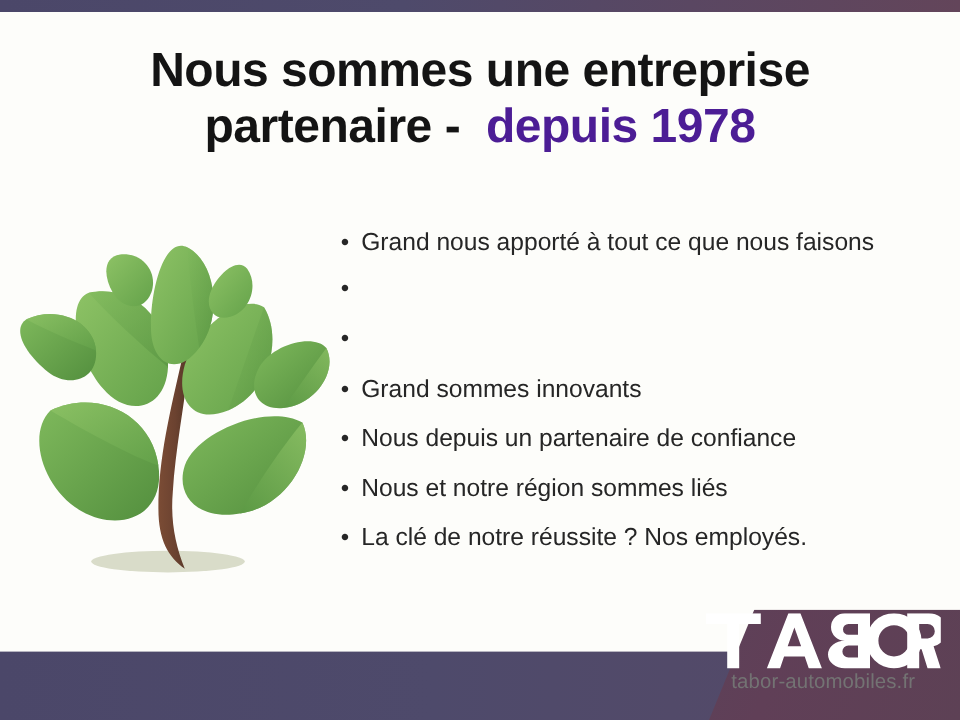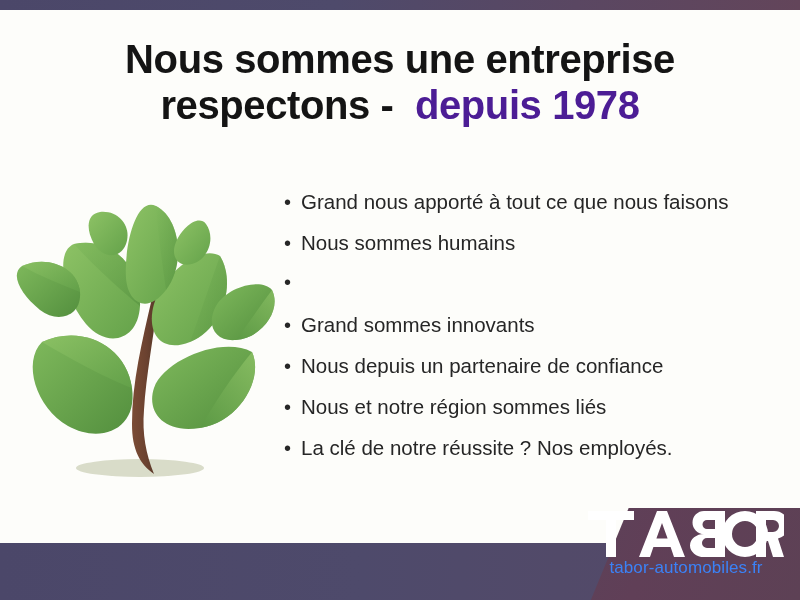--- a/index.html
+++ b/index.html
@@ -130,37 +130,37 @@
   }
   .logo-mark {
     display: block;
     width: 196px;
     height: 46px;
   }
   .logo-tagline {
     display: block;
     margin-top: 1px;
     font-size: 17px;
-    color: #3b82f6;
+    color: #737373;
     letter-spacing: 0.1px;
     white-space: nowrap;
   }
 </style>
 </head>
 <body>
 
 <div class="slide">
 
   <div class="bar-top"></div>
   <div class="bar-bottom"></div>
   <div class="logo-panel"></div>
 
   <div class="title-block">
     <span class="title-line">Nous sommes une entreprise</span>
-    <span class="title-line"><span>respectons</span><span class="title-dash">&nbsp;</span><span class="title-dash">-</span><span class="title-dash">&nbsp;&nbsp;</span><span class="title-accent">depuis 1978</span></span>
+    <span class="title-line"><span>partenaire</span><span class="title-dash">&nbsp;</span><span class="title-dash">-</span><span class="title-dash">&nbsp;&nbsp;</span><span class="title-accent">depuis 1978</span></span>
   </div>
 
   <svg class="tree" viewBox="0 0 268 308" aria-hidden="true">
     <defs>
       <linearGradient id="lfA" x1="0" y1="0" x2="1" y2="1">
         <stop offset="0%" stop-color="#8dc265"></stop>
           <stop offset="100%" stop-color="#64a24a"></stop>
       </linearGradient>
       <linearGradient id="lfB" x1="0" y1="0" x2="1" y2="1">
         <stop offset="0%" stop-color="#7fb95c"></stop>
@@ -210,21 +210,20 @@
     </g>
   </svg>
 
   <ul class="bullets">
     <li class="bullet-item">
       <span class="bullet-dot">•</span>
       <span class="bullet-text">Grand nous apporté à tout ce que nous faisons</span>
     </li>
     <li class="bullet-item">
       <span class="bullet-dot">•</span>
-      <span class="bullet-text">Nous sommes humains</span>
     </li>
     <li class="bullet-item">
       <span class="bullet-dot">•</span>
     </li>
     <li class="bullet-item">
       <span class="bullet-dot">•</span>
       <span class="bullet-text">Grand sommes innovants</span>
     </li>
     <li class="bullet-item">
       <span class="bullet-dot">•</span>

